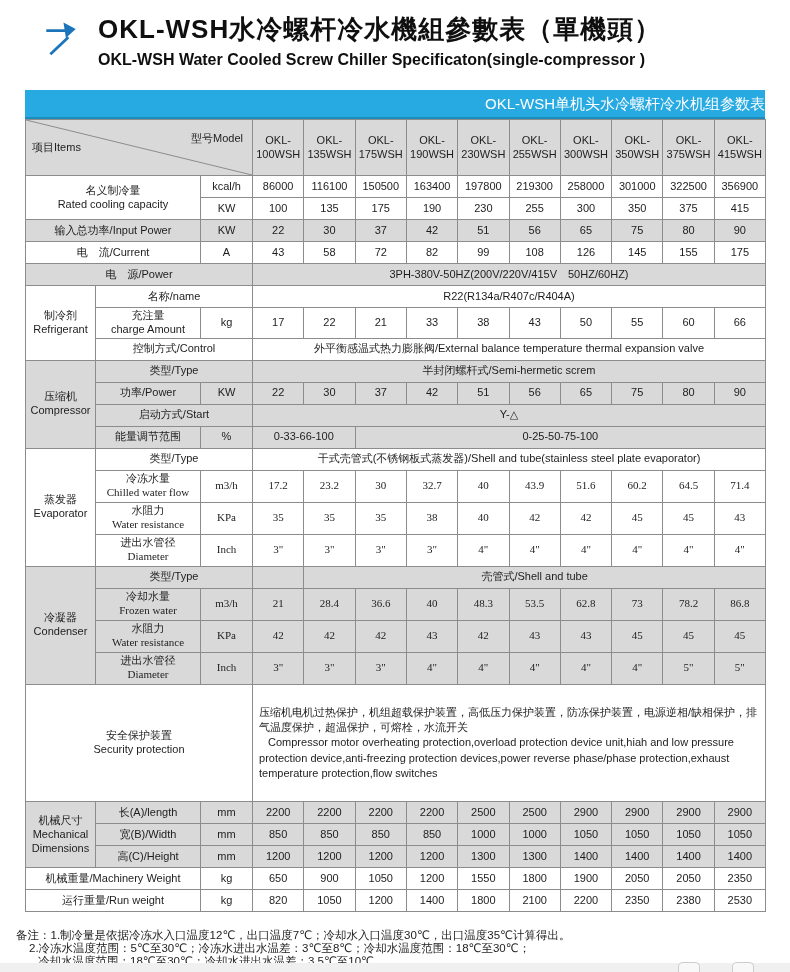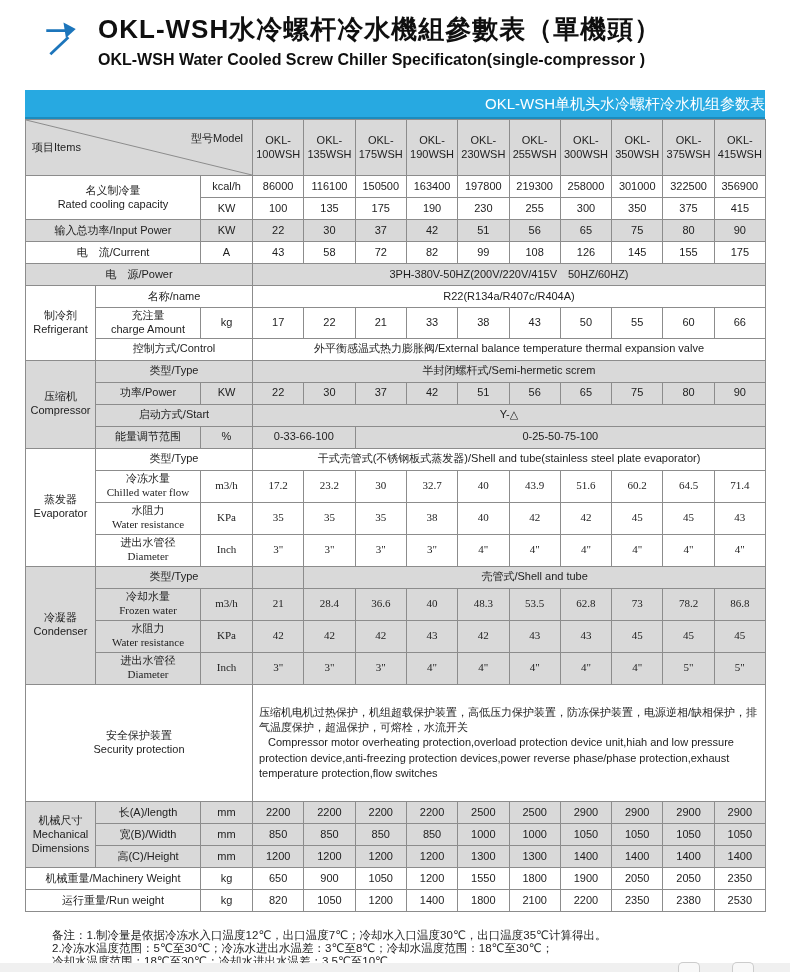--- a/index.html
+++ b/index.html
@@ -29,21 +29,21 @@
 
   .corner { position:relative; padding:0; }
   .corner svg { position:absolute; left:0; top:0; width:100%; height:100%; }
   .corner .items-lbl { position:absolute; left:6px; bottom:20px; }
   .corner .model-lbl { position:absolute; right:9px; top:12px; }
 
   td.sec { text-align:left; padding:20px 6px; line-height:1.4; white-space:normal; }
   td.sec .sec-en { text-indent:9px; }
 
   .notes { margin:17px 0 0 16px; font-size:11.5px; color:#222; line-height:12.6px; }
-  .notes div { white-space:pre;margin-left:36px; }
+  .notes div { white-space:pre; }
   .ind1 { margin-left:13px; }
   .ind2 { margin-left:22px; }
 
   .footer-strip { position:absolute; left:0; bottom:0; width:790px; height:9px; background:#f0f0f0; }
   .chip { position:absolute; bottom:0; width:22px; height:10px; background:#f8f8f8;
           border:1px solid #cccccc; border-bottom:none; border-radius:5px 5px 0 0; }
   .chip1 { left:678px; }
   .chip2 { left:732px; }
 </style>
 </head>

